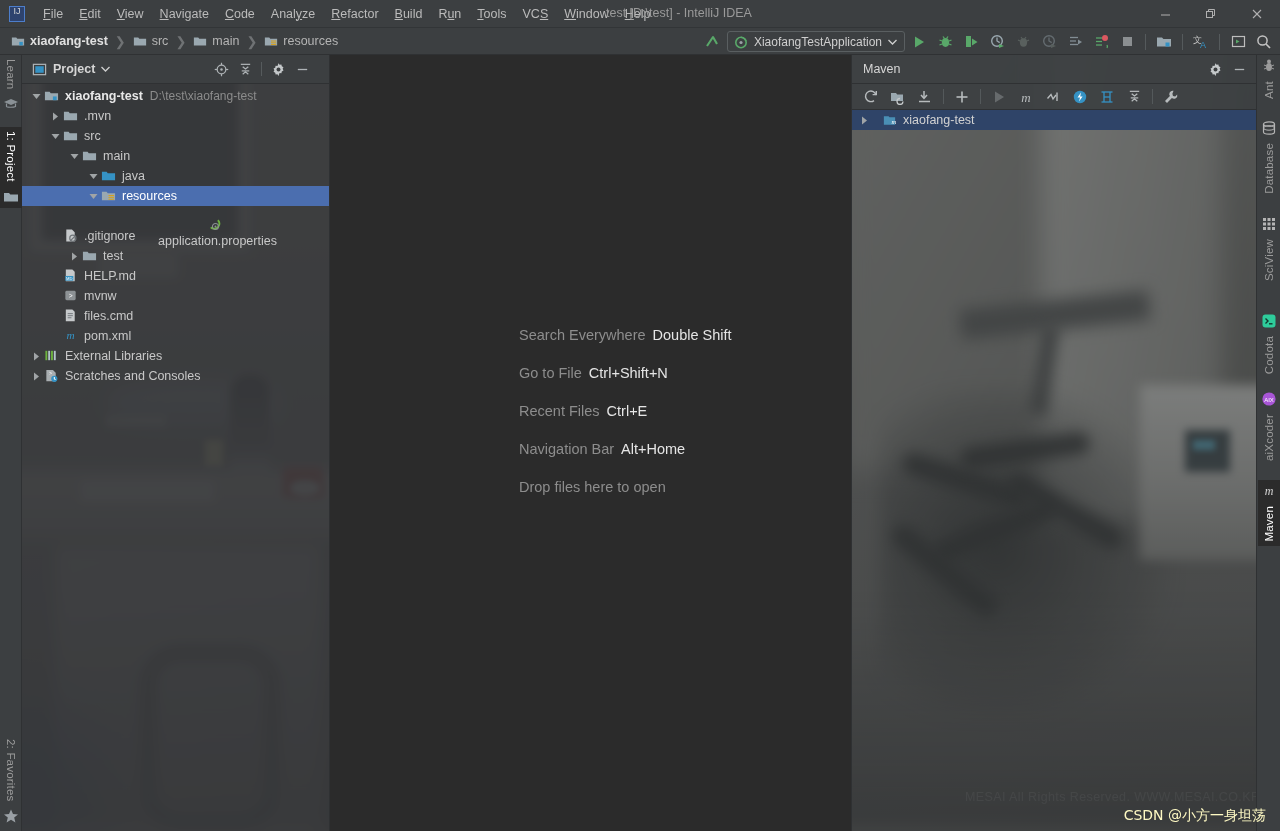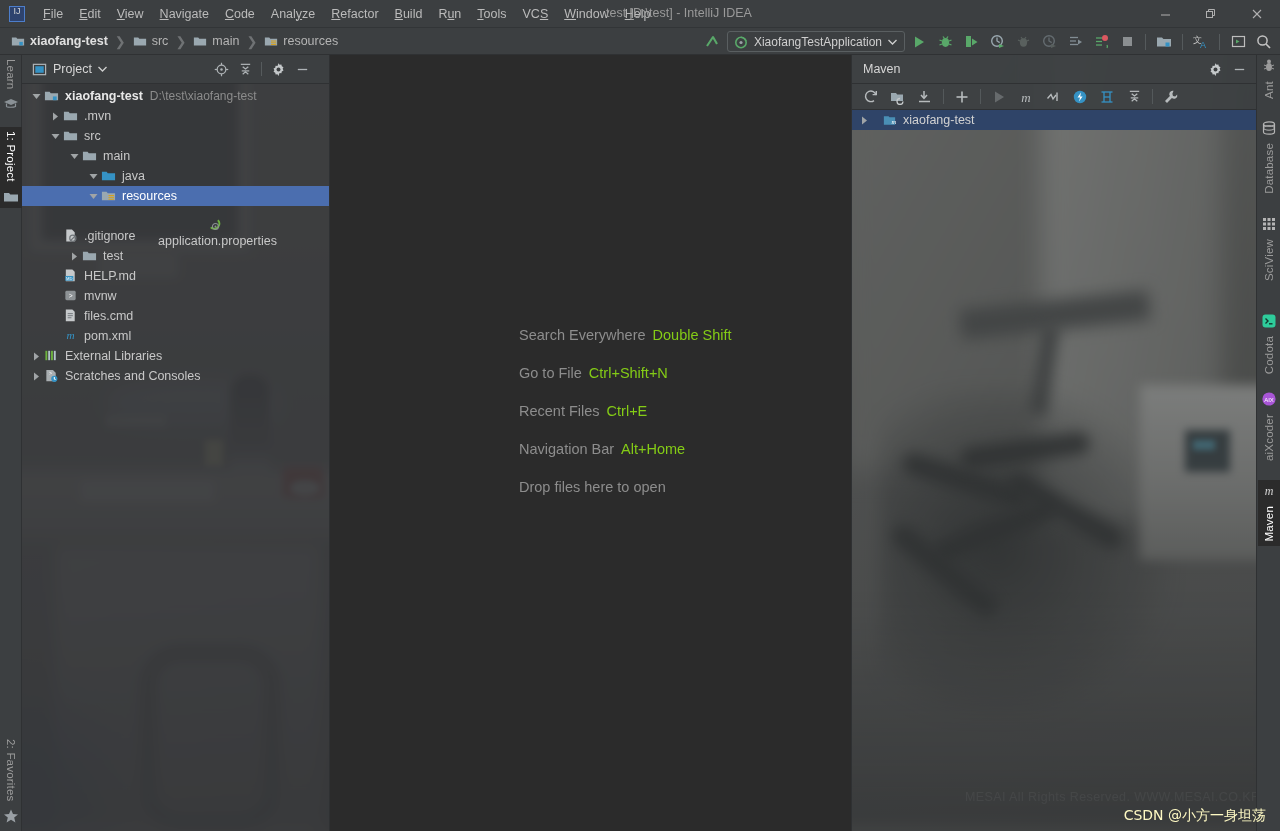--- a/index.html
+++ b/index.html
@@ -240,20 +240,21 @@
     background: rgba(60,63,65,0.88);
     border-right: 1px solid #2f3133;
     z-index: 30;
     display: flex; flex-direction: column;
   }
   .panel-head {
     height: 29px; display: flex; align-items: center;
     background: rgba(60,63,65,0.97);
     border-bottom: 1px solid #2f3133;
     padding: 0 16px 0 10px;
+    font-weight: bold;
   }
   .panel-title {
     font-size: 12.5px; color: #d6d6d6; display: flex; align-items: center; gap: 6px;
   }
   .panel-head-actions { margin-left: auto; display: flex; align-items: center; gap: 2px; }
   .p-icon {
     width: 22px; height: 22px; display: flex; align-items: center; justify-content: center;
     cursor: default;
   }
   .p-sep { width: 1px; height: 14px; background: #565b5d; margin: 0 3px; }
@@ -283,21 +284,21 @@
     position: absolute; left: 330px; top: 55px; width: 521px; height: 776px;
     background: #2b2b2b; z-index: 20;
   }
   .hints {
     position: absolute; left: 189px; top: 272px;
     display: flex; flex-direction: column; gap: 22px;
   }
   .hint {
     font-size: 14.5px; color: #8d8d8d; white-space: nowrap;
   }
-  .hint .key { color: #84cc16; margin-left: 7px; }
+  .hint .key { color: #e5e5e5; margin-left: 7px; }
 
   
   .maven-panel {
     position: absolute; left: 851px; top: 55px; width: 405px; height: 776px;
     background: rgba(60,63,65,0.55);
     border-left: 1px solid #2f3133;
     z-index: 30;
     display: flex; flex-direction: column;
   }
   .maven-head {

